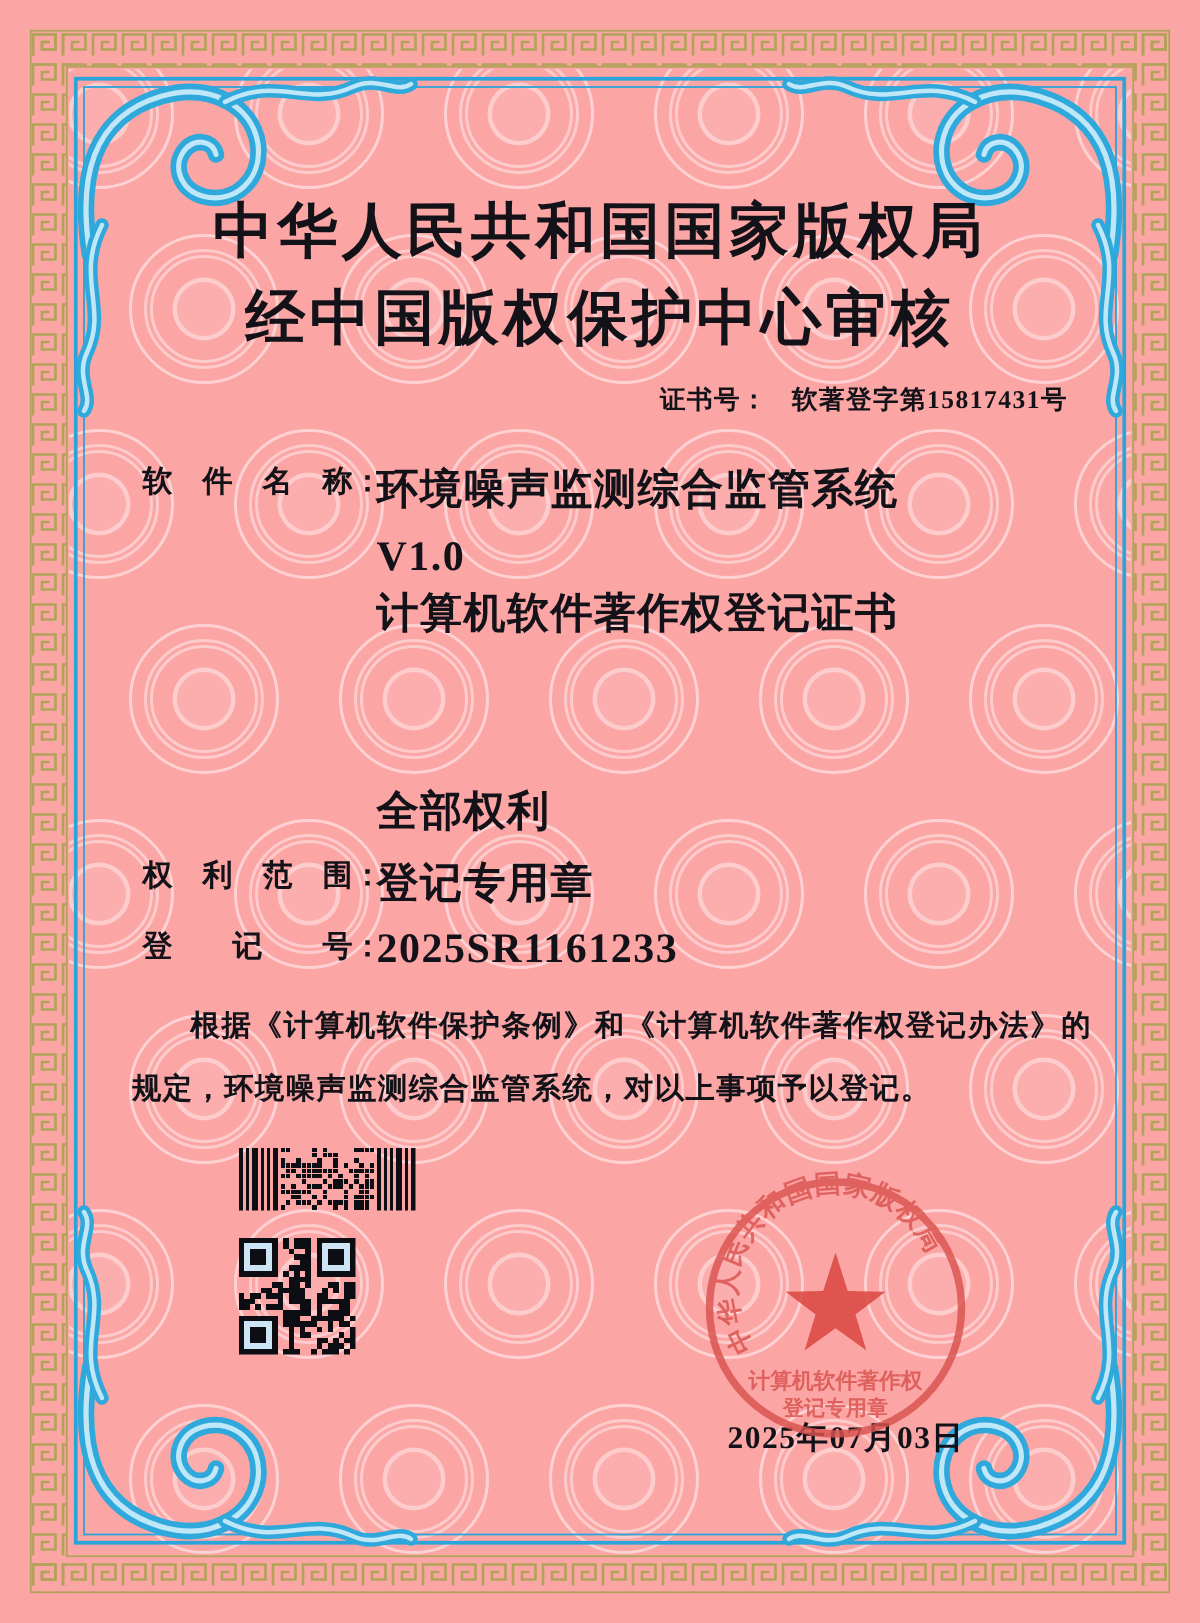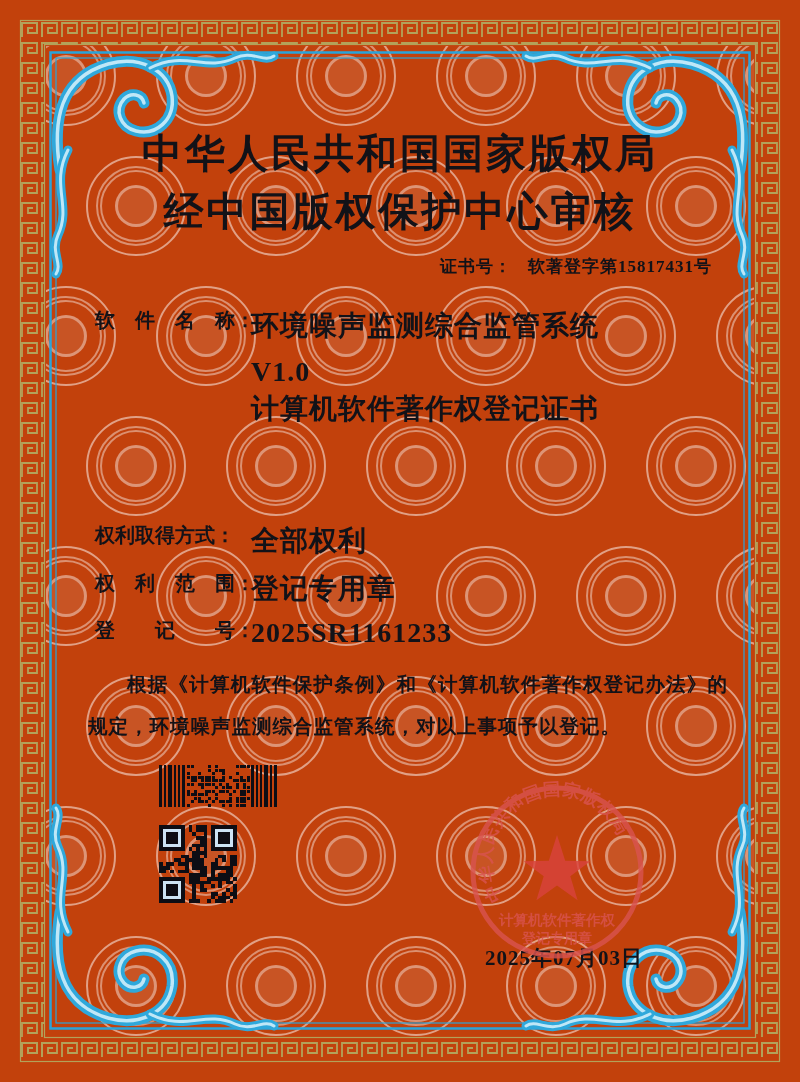--- a/index.html
+++ b/index.html
@@ -1,17 +1,17 @@
 <!DOCTYPE html>
 <html><head>
 <meta charset="utf-8">
 <style>
   html,body{margin:0;padding:0;}
   body{width:800px;height:1082px;font-family:"Liberation Serif","DejaVu Serif",serif;}
-  .page{position:relative;width:800px;height:1082px;background:#c2410c;overflow:hidden;}
+  .page{position:relative;width:800px;height:1082px;background:#fca5a5;overflow:hidden;}
   
   #wm{position:absolute;inset:46px;overflow:hidden;z-index:0;}
   .wm{position:absolute;width:96px;height:96px;border-radius:50%;border:2px solid rgba(255,255,255,.5);}
   .wm::before{content:"";position:absolute;inset:8px;border-radius:50%;border:6px double rgba(255,255,255,.42);}
   .wm::after{content:"";position:absolute;inset:27px;border-radius:50%;border:3px solid rgba(255,255,255,.38);background:rgba(255,255,255,.10);}
   
   .frame{position:absolute;left:0;top:0;z-index:1;pointer-events:none;}
   
   .txt{position:absolute;z-index:2;color:#121218;}
   .title{left:0;width:100%;text-align:center;font-size:40px;font-weight:bold;letter-spacing:3px;}
@@ -117,21 +117,20 @@
   <div class="txt certno">
     <span class="lbl">证书号：</span><span>软著登字第15817431号</span>
   </div>
 
   <div class="txt flabel" style="top:307px">软　件　名　称：</div>
   <div class="txt fvalue" style="top:307px">环境噪声监测综合监管系统</div>
   <div class="txt fvalue" style="top:356px">V1.0</div>
 
   <div class="txt fvalue" style="top:390px">计算机软件著作权登记证书</div>
 
-  <div class="txt flabel" style="top:522px">权利取得方式：</div>
   <div class="txt fvalue" style="top:522px">全部权利</div>
 
   <div class="txt flabel" style="top:570px">权　利　范　围：</div>
   <div class="txt fvalue" style="top:570px">登记专用章</div>
 
   <div class="txt flabel" style="top:617px">登　　记　　号：</div>
   <div class="txt fvalue" style="top:617px">2025SR1161233</div>
 
   <div class="txt stmt">根据《计算机软件保护条例》和《计算机软件著作权登记办法》的规定，环境噪声监测综合监管系统，对以上事项予以登记。</div>
 

